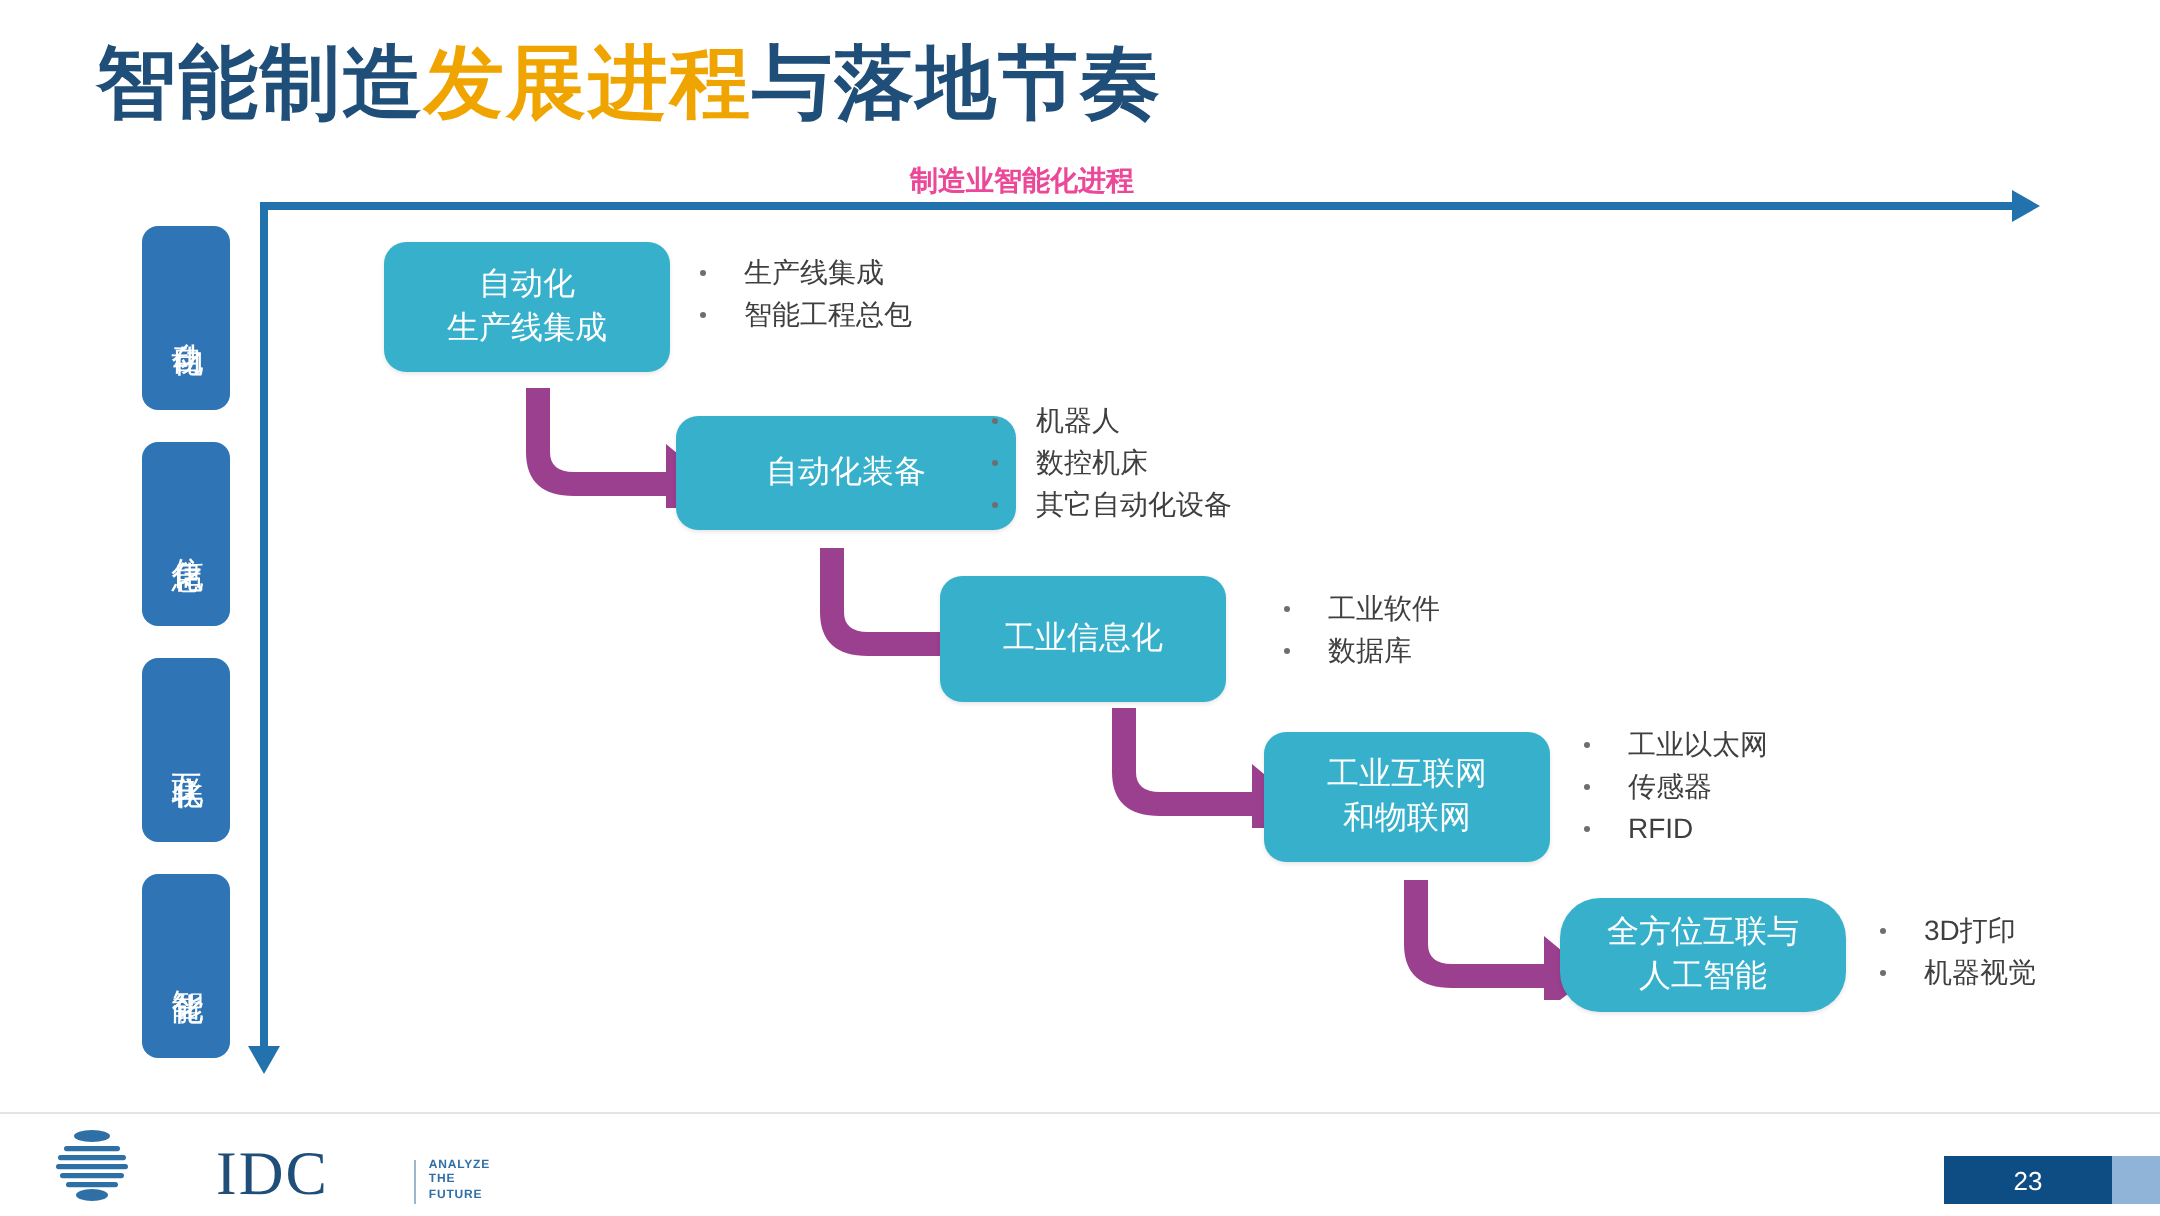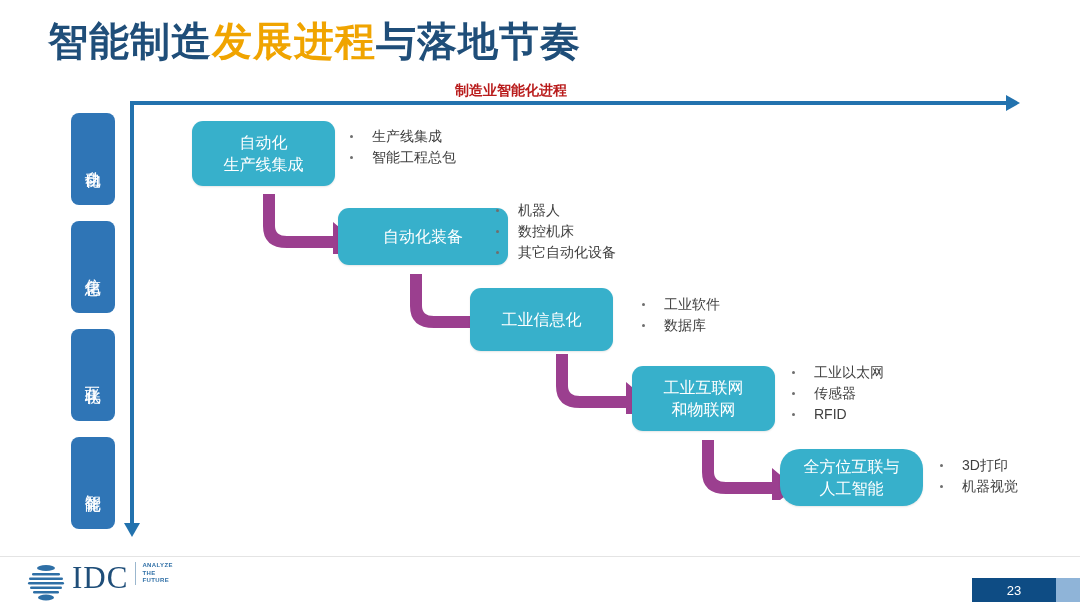--- a/index.html
+++ b/index.html
@@ -16,21 +16,21 @@
   .title{
     position:absolute;left:48px;top:14px;
     font-size:40px;font-weight:bold;letter-spacing:1px;
     white-space:nowrap;
   }
   .title .navy{color:#1F4E79;}
   .title .orange{color:#F0A400;}
 
   .subtitle{
     position:absolute;left:455px;top:82px;
-    font-size:14px;font-weight:bold;color:#b91c1c;
+    font-size:14px;font-weight:bold;color:#ec4899;
     white-space:nowrap;
     text-align:right;
   }
 
   
   .axis-h{
     position:absolute;left:130px;top:101px;width:878px;height:4px;
     background:#2272AE;
   }
   .axis-h-head{
@@ -96,21 +96,21 @@
   .elbow{position:absolute;}
   .elbow svg{display:block;}
 
   
   .footer-line{
     position:absolute;left:0;top:556px;width:1080px;height:1px;
     background:#E4E4E4;
   }
   .logo{
     position:absolute;left:24px;top:562px;
-    display:flex;align-items:flex-start;
+    display:flex;align-items:flex-end;gap:36px;
   }
   .logo-mark{width:44px;height:40px;}
   .logo-text{
     font-size:31px;font-weight:normal;letter-spacing:1px;
     color:#1F4E79;font-family:"Liberation Serif","DejaVu Serif",serif;
     margin-left:4px;line-height:1;
   }
   .logo-tag{
     border-left:1px solid #9BB7CE;
     margin-left:7px;padding-left:6px;

